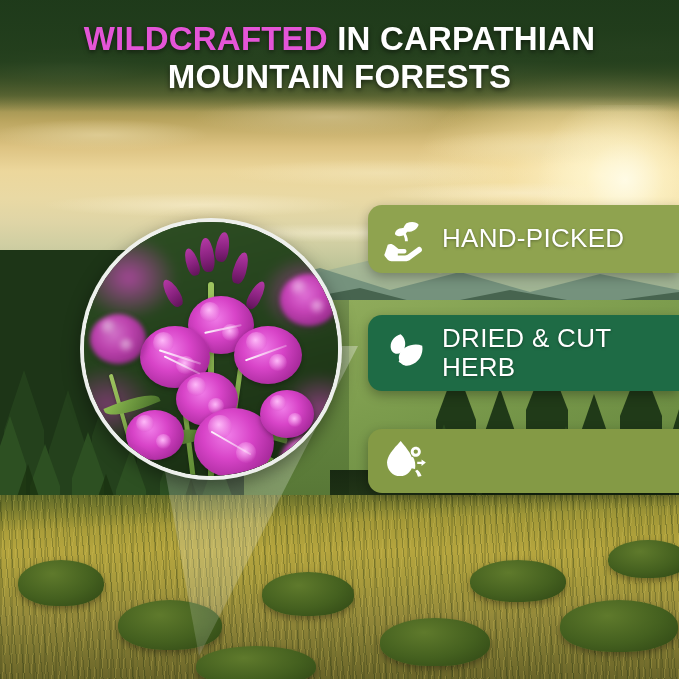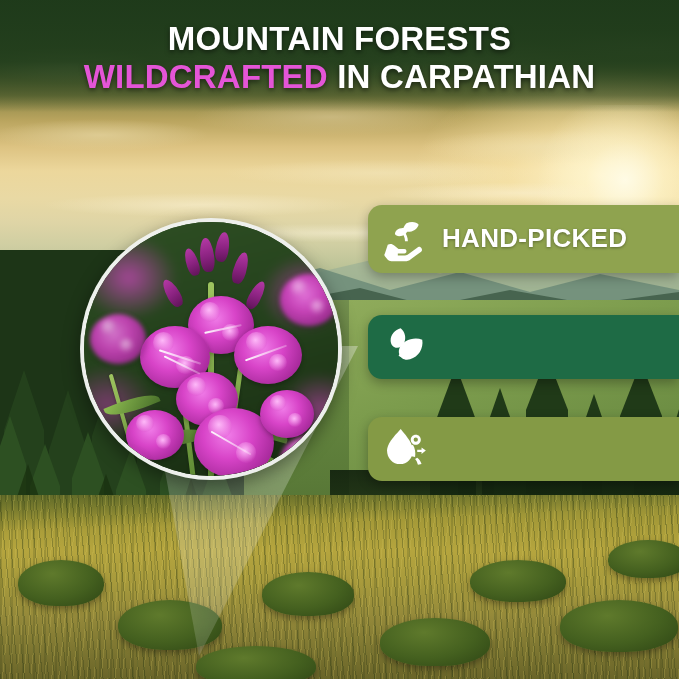--- a/index.html
+++ b/index.html
@@ -165,21 +165,21 @@
   
   .badges { position:absolute; left:368px; top:205px; width:311px; }
   .badge {
     position:relative; display:flex; align-items:center; gap:14px;
     border-radius:14px 0 0 14px; padding:11px 10px 11px 14px;
     margin-bottom:42px; box-shadow:0 4px 12px rgba(0,0,0,.3);
   }
   .badge .b-ico { flex:0 0 auto; width:46px; height:46px; }
   .badge .b-ico svg { display:block; width:46px; height:46px; }
   .badge .b-txt {
-    color:#ffffff; font-size:26px; font-weight:bold; line-height:1.12;
+    color:#ffffff; font-size:26px; font-weight:normal; line-height:1.12;
     letter-spacing:.3px; text-transform:uppercase;
     text-shadow:0 1px 3px rgba(0,0,0,.35);
   }
 </style>
 </head>
 <body>
 
 <div class="stage">
 
   <div class="bg">
@@ -264,24 +264,24 @@
     <div class="bush" style="left:118px; top:600px; width:104px; height:50px;"></div>
     <div class="bush" style="left:262px; top:572px; width:92px;  height:44px;"></div>
     <div class="bush" style="left:380px; top:618px; width:110px; height:48px;"></div>
     <div class="bush" style="left:470px; top:560px; width:96px;  height:42px;"></div>
     <div class="bush" style="left:560px; top:600px; width:118px; height:52px;"></div>
     <div class="bush" style="left:608px; top:540px; width:80px;  height:38px;"></div>
     <div class="bush" style="left:196px; top:646px; width:120px; height:40px;"></div>
   </div>
 
   <div class="header">
-    <div class="head-line">MOUNTAIN FORESTS</div>
     <div class="head-line">
       <span class="hl-accent">WILDCRAFTED</span><span> IN CARPATHIAN</span>
     </div>
+    <div class="head-line">MOUNTAIN FORESTS</div>
   </div>
 
   <div class="pin">
     <div class="pin-tail"></div>
     <div class="pin-circle">
       <div class="flower-scene">
         <div class="fl-blur-bg"></div>
 
         <div class="stem" style="left:124px; top:60px;  width:6px;  height:200px;"></div>
         <div class="stem" style="left:150px; top:92px;  width:5px;  height:166px; transform:rotate(8deg);"></div>
@@ -336,21 +336,21 @@
     </div>
 
     <div class="badge" style="background:#1E6B45; margin-bottom:38px; padding-top:9px; padding-bottom:9px;">
       <span class="b-ico">
         <svg viewBox="0 0 64 64" fill="#ffffff">
           <path d="M26 6c6 5 8 13 5 20-2 5-7 8-12 7-4-1-7-5-7-10 0-8 6-15 14-17z"></path>
           <path d="M56 22c2 12-5 24-17 27-7 2-13-1-15-7-2-7 2-14 9-18 7-4 16-5 23-2z"></path>
           <path d="M50 27c-9 3-18 10-24 19l-3-2c6-9 15-16 25-20l2 3z"></path>
         </svg>
       </span>
-      <span class="b-txt"><br></span>
+      <span class="b-txt"><span>DRIED &amp; CUT</span><br><span>HERB</span></span>
     </div>
 
     <div class="badge" style="background:#849A45; margin-bottom:0; padding-top:9px; padding-bottom:9px;">
       <span class="b-ico">
         <svg viewBox="0 0 64 64" fill="#ffffff">
           <path d="M26 4c10 12 17 21 17 30 0 11-8 19-18 19S7 45 7 34C7 25 15 16 26 4z"></path>
           <path d="M47 12c4 0 7 3 7 7s-3 7-7 7-7-3-7-7 3-7 7-7zm0 4a3 3 0 100 6 3 3 0 000-6z"></path>
           <path d="M43 26c3 5 4 11 3 17l-5-1c1-5 0-10-2-14l4-2z"></path>
           <path d="M55 30l6 4-6 5v-3h-6v-3h6v-3z"></path>
           <path d="M49 44c3 2 5 5 6 9l-5 1c-1-3-2-6-4-8l3-2z"></path>

